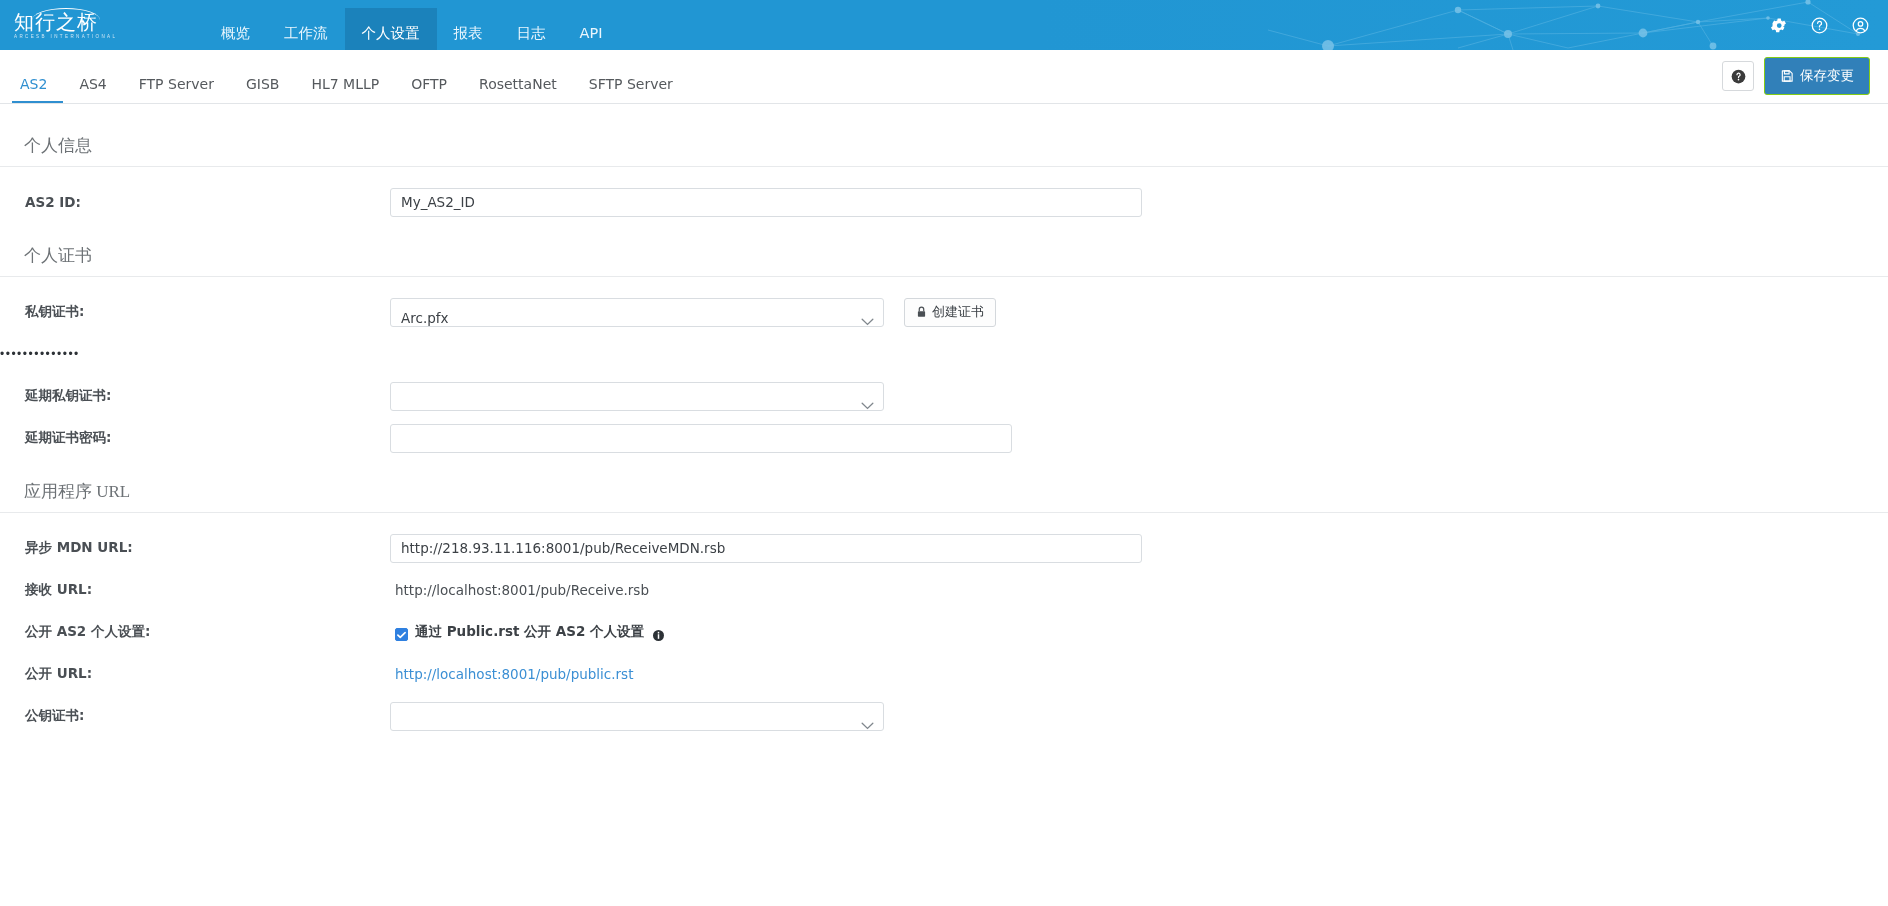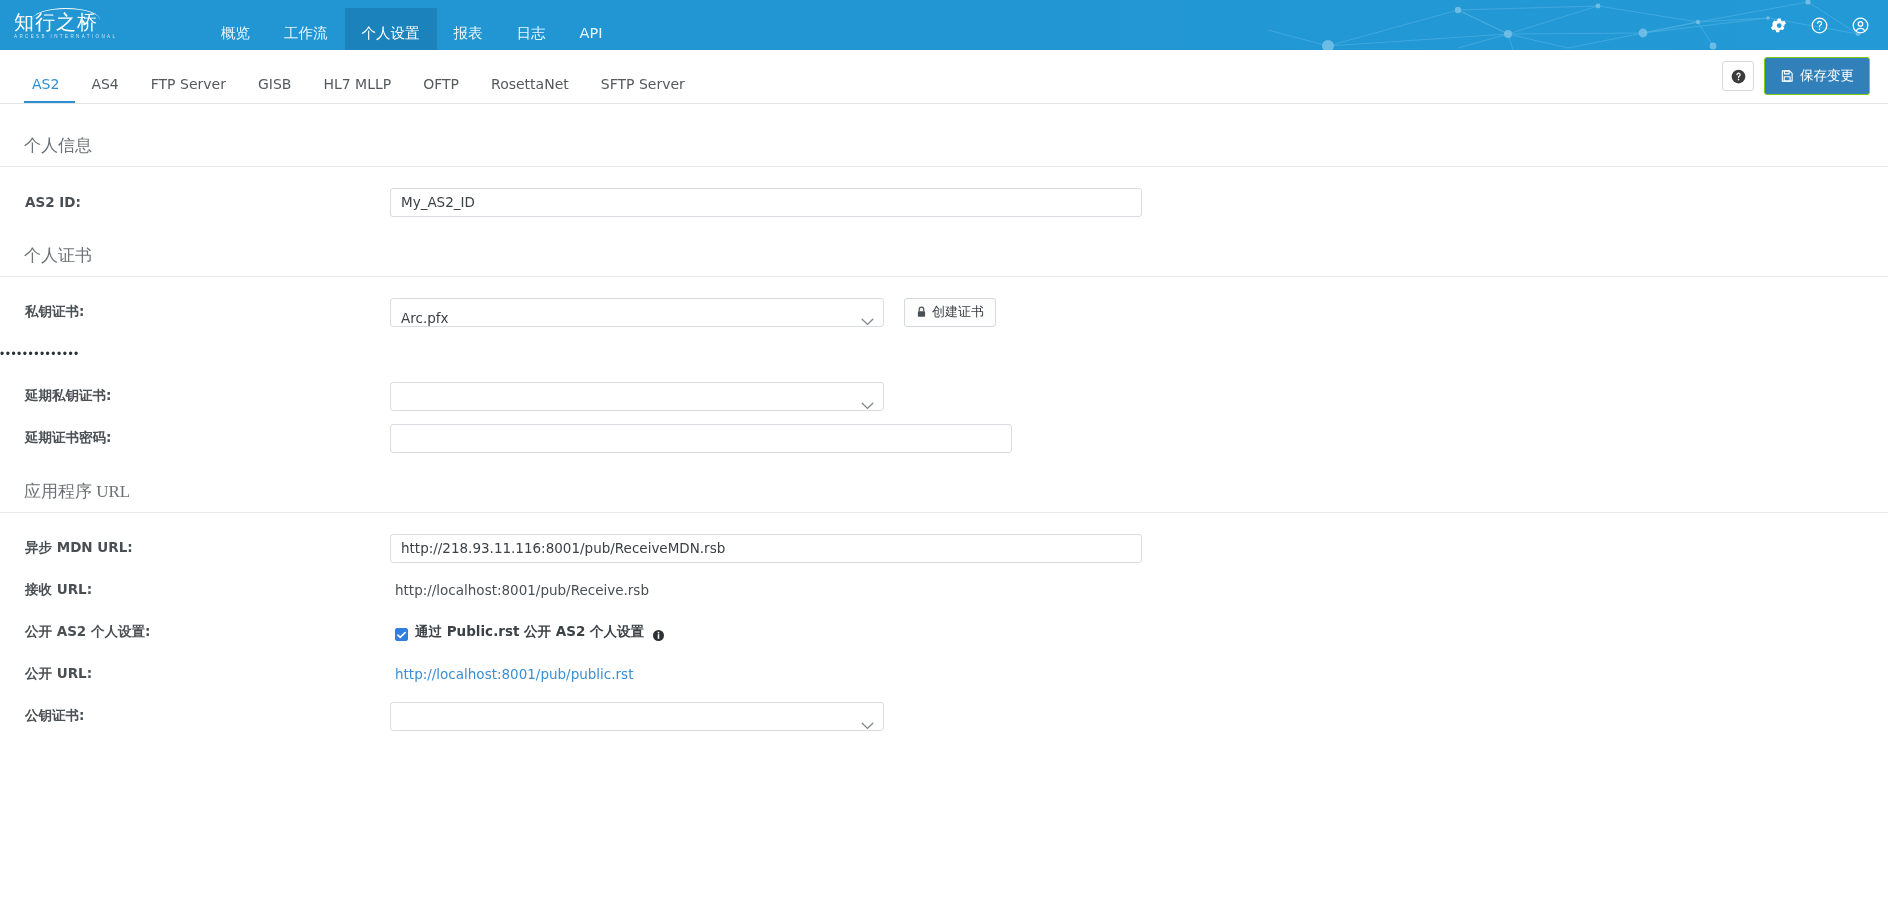--- a/index.html
+++ b/index.html
@@ -35,21 +35,21 @@
     color:#eaf6fd; font-size:14.5px; cursor:pointer; white-space:nowrap;
     font-family:"DejaVu Sans","Liberation Sans",sans-serif;
   }
   .nav-item.active { background:#1b82bb; color:#ffffff; }
   .header-right { position:absolute; right:18px; top:0; height:50px; display:flex; align-items:center; gap:22px; z-index:3; }
   .hicon { width:19px; height:19px; cursor:pointer; display:block; }
 
   
   .tabbar {
     position:relative; height:54px; border-bottom:1px solid #e2e5e8;
-    display:flex; align-items:flex-end; padding:0 18px 0 24px; background:#fff;
+    display:flex; align-items:flex-end; padding:0 18px 0 12px; background:#fff;
   }
   .tabs { display:flex; align-items:flex-end; gap:0; }
   .tab {
     padding:0 16px 11px 16px; font-size:14px; color:#55595d; cursor:pointer;
     white-space:nowrap; line-height:16px; font-family:"DejaVu Sans","Liberation Sans",sans-serif;
   }
   .tab:first-child { padding-left:8px; }
   .tab.active { color:#2f8fd0; border-bottom:2px solid #2f8fd0; padding-bottom:9px; }
   .tabbar-right { position:absolute; right:18px; bottom:8px; display:flex; align-items:center; gap:10px; }
   .btn-help {

